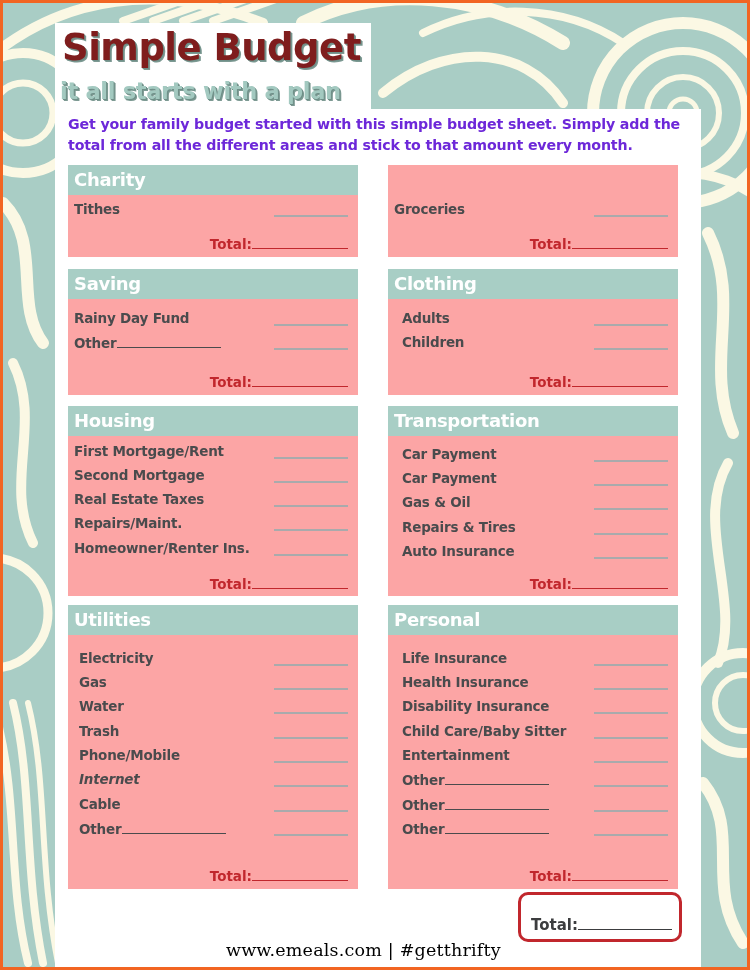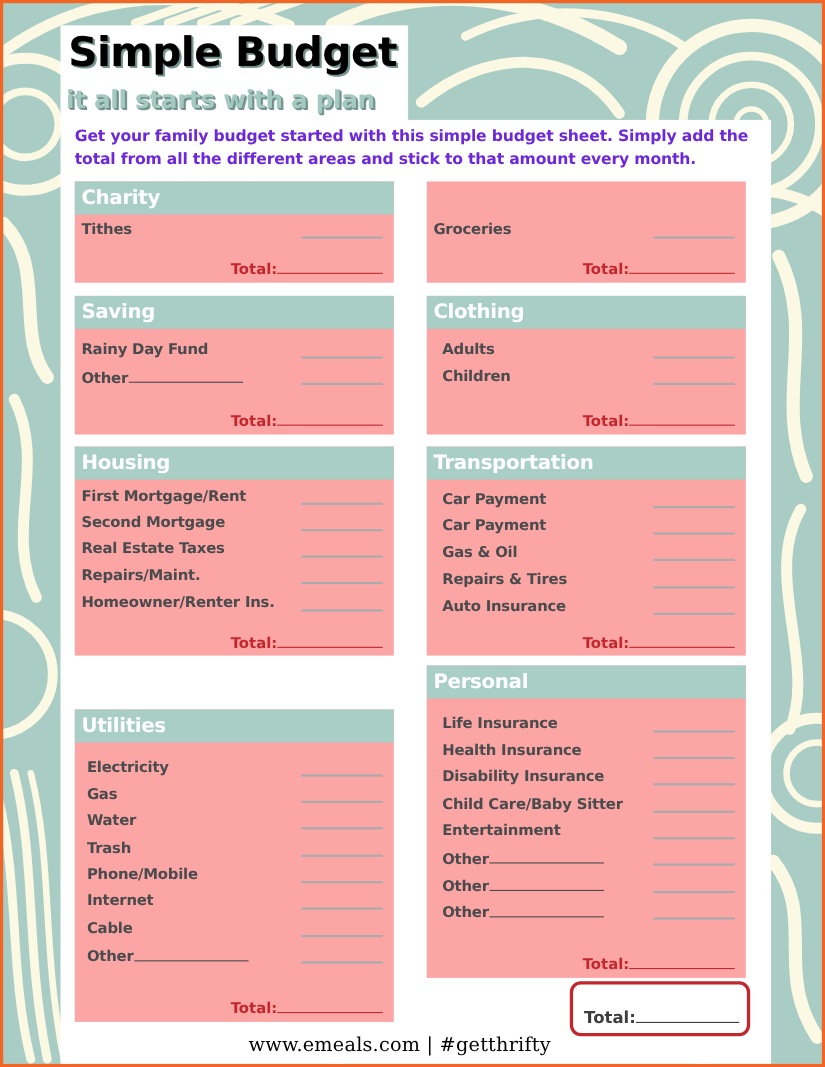--- a/index.html
+++ b/index.html
@@ -22,21 +22,21 @@
     background: #ffffff;
   }
   .sheet {
     position: absolute; left: 52px; top: 106px; width: 646px; height: 864px;
     background: #ffffff;
   }
   .title-main {
     position: absolute; left: 62px; top: 26px;
     font-family: "DejaVu Sans", sans-serif; font-weight: bold;
     font-size: 37px; letter-spacing: -0.5px;
-    color: #000000;
+    color: #7f1d1d;
     text-shadow: 1px 1px 0 #6f8f88, 2px 2px 0 #7d9a93;
     white-space: nowrap;
   }
   .title-sub {
     position: absolute; left: 60px; top: 78px;
     font-family: "DejaVu Sans", sans-serif; font-weight: bold;
     font-size: 22.5px; letter-spacing: -0.3px;
     color: #a3c9c0;
     text-shadow: 1px 1px 0 #6f8f88, 2px 2px 0 #7d9a93;
     white-space: nowrap;
@@ -254,21 +254,21 @@
   </div>
   <div class="row" style="top:137px;">
     <span class="lbl indent">Auto Insurance</span>
     <span class="amt"></span>
   </div>
   <div class="total" style="top:169px;">
     <span>Total:</span><span class="tline"></span>
   </div>
 </div>
 
-<div class="section" style="left:68px; top:605px; width:290px; height:284px;margin-top:40px;">
+<div class="section" style="left:68px; top:605px; width:290px; height:284px;">
   <div class="sec-header">Utilities</div>
   <div class="row" style="top:45px;">
     <span class="lbl" style="left:11px;">Electricity</span>
     <span class="amt"></span>
   </div>
   <div class="row" style="top:69px;">
     <span class="lbl" style="left:11px;text-align:right;">Gas</span>
     <span class="amt"></span>
   </div>
   <div class="row" style="top:93px;">
@@ -276,21 +276,21 @@
     <span class="amt"></span>
   </div>
   <div class="row" style="top:118px;">
     <span class="lbl" style="left:11px;">Trash</span>
     <span class="amt"></span>
   </div>
   <div class="row" style="top:142px;">
     <span class="lbl" style="left:11px;">Phone/Mobile</span>
     <span class="amt"></span>
   </div>
-  <div class="row" style="top:166px;">
+  <div class="row" style="top:166px;font-style:italic;">
     <span class="lbl" style="left:11px;">Internet</span>
     <span class="amt"></span>
   </div>
   <div class="row" style="top:191px;">
     <span class="lbl" style="left:11px;">Cable</span>
     <span class="amt"></span>
   </div>
   <div class="row" style="top:215px;">
     <span class="lbl" style="left:11px;"><span>Other</span><span class="other-line"></span></span>
     <span class="amt"></span>

